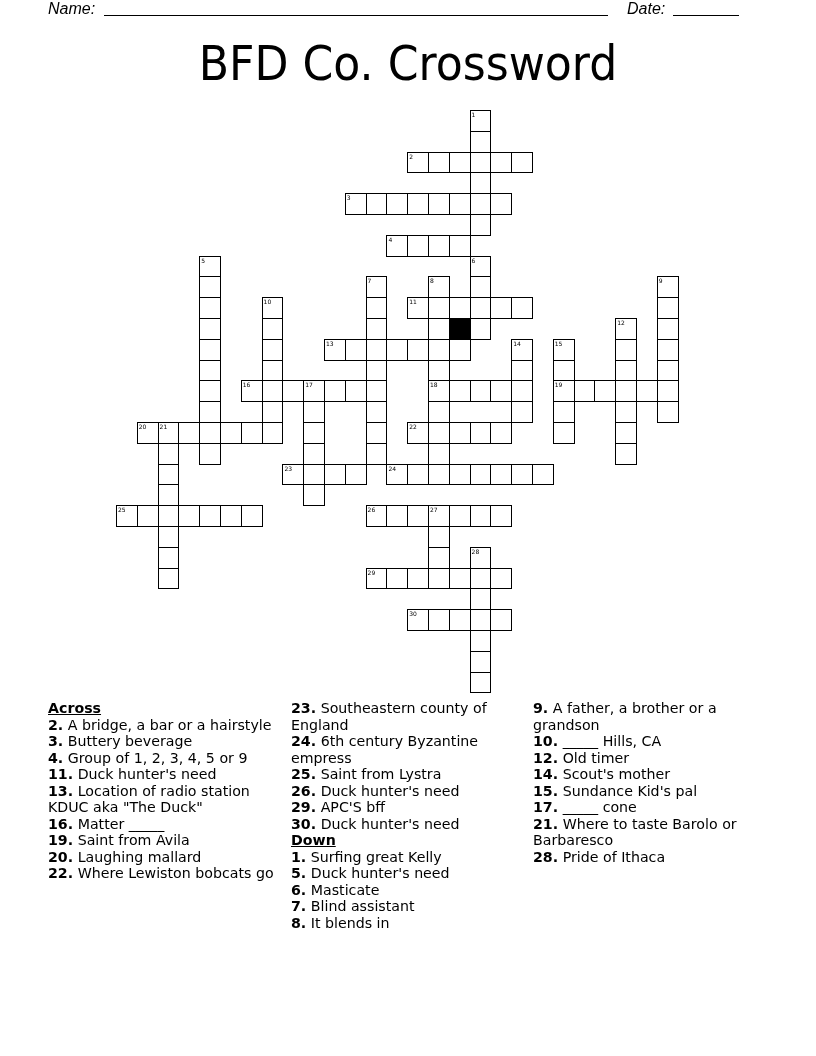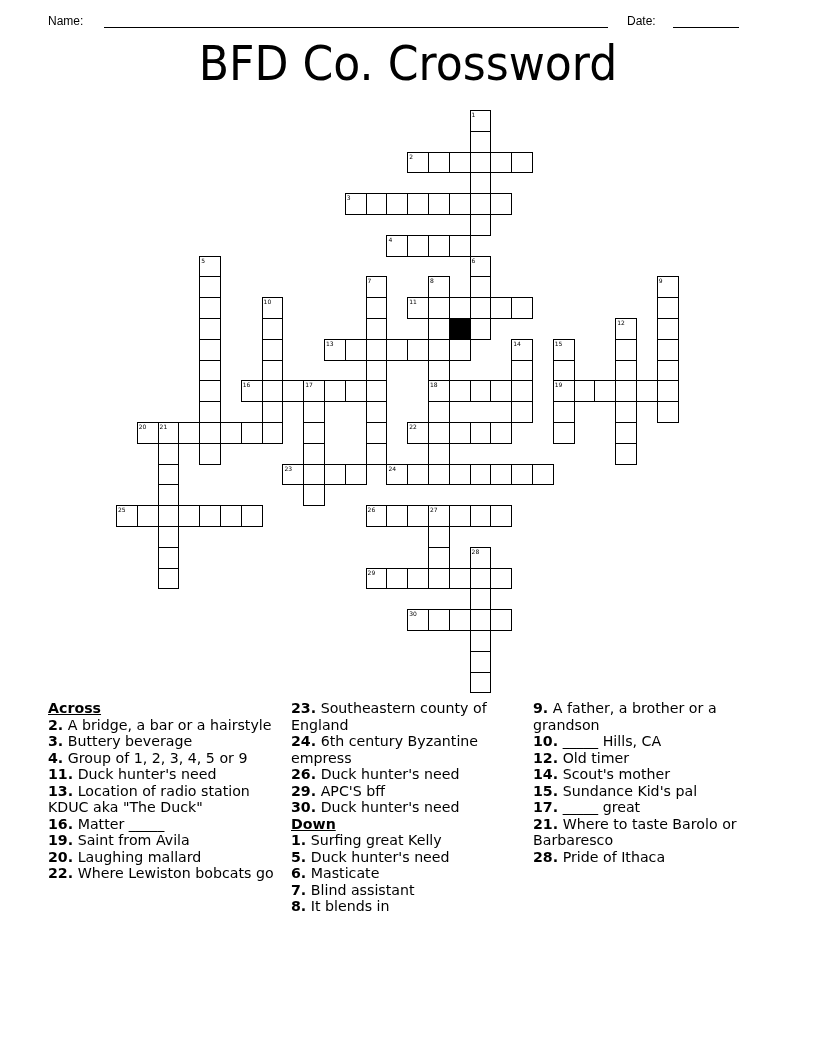--- a/index.html
+++ b/index.html
@@ -1,19 +1,19 @@
 <!DOCTYPE html>
 <html><head>
   <meta charset="utf-8">
   <style>
     html, body { margin: 0; padding: 0; background: #ffffff; }
     body { width: 816px; height: 1056px; position: relative; overflow: hidden; color: #000; }
     .header-line {
-      position: absolute; top: 12px; left: 48px; width: 700px; height: 20px;
-      font-family: "Liberation Sans", sans-serif; font-size: 12px; line-height: 18px;
+      position: absolute; top: 0; left: 48px; width: 700px; height: 20px;
+      font-family: "Liberation Sans", sans-serif; font-size: 16px; line-height: 18px; font-style: italic;
     }
     .header-line .name-label { position: absolute; left: 0; top: 0; }
     .header-line .name-blank { position: absolute; left: 56px; top: 15px; width: 504px; border-bottom: 1px solid #000; height: 0; }
     .header-line .date-label { position: absolute; left: 579px; top: 0; }
     .header-line .date-blank { position: absolute; left: 625px; top: 15px; width: 66px; border-bottom: 1px solid #000; height: 0; }
     .title {
       position: absolute; top: 32px; left: 0; width: 816px; text-align: center;
       font-family: "DejaVu Sans", sans-serif; font-size: 48px; line-height: 62px;
       transform: scaleX(0.92); transform-origin: center;
     }
@@ -292,33 +292,34 @@
   <span class="clue"><b>13.</b> <span>Location of radio station KDUC aka "The Duck"</span></span>
   <span class="clue"><b>16.</b> <span>Matter _____</span></span>
   <span class="clue"><b>19.</b> <span>Saint from Avila</span></span>
   <span class="clue"><b>20.</b> <span>Laughing mallard</span></span>
   <span class="clue"><b>22.</b> <span>Where Lewiston bobcats go</span></span>
 </div>
 
 <div class="clues" id="col2">
   <span class="clue"><b>23.</b> <span>Southeastern county of England</span></span>
   <span class="clue"><b>24.</b> <span>6th century Byzantine empress</span></span>
+  <span class="clue"><b>25.</b> <span>Saint from Lystra</span></span>
   <span class="clue"><b>26.</b> <span>Duck hunter's need</span></span>
   <span class="clue"><b>29.</b> <span>APC'S bff</span></span>
   <span class="clue"><b>30.</b> <span>Duck hunter's need</span></span>
   <span class="heading">Down</span>
   <span class="clue"><b>1.</b> <span>Surfing great Kelly</span></span>
   <span class="clue"><b>5.</b> <span>Duck hunter's need</span></span>
   <span class="clue"><b>6.</b> <span>Masticate</span></span>
   <span class="clue"><b>7.</b> <span>Blind assistant</span></span>
   <span class="clue"><b>8.</b> <span>It blends in</span></span>
 </div>
 
 <div class="clues" id="col3">
   <span class="clue"><b>9.</b> <span>A father, a brother or a grandson</span></span>
   <span class="clue"><b>10.</b> <span>_____ Hills, CA</span></span>
   <span class="clue"><b>12.</b> <span>Old timer</span></span>
   <span class="clue"><b>14.</b> <span>Scout's mother</span></span>
   <span class="clue"><b>15.</b> <span>Sundance Kid's pal</span></span>
-  <span class="clue"><b>17.</b> <span>_____ great</span></span>
+  <span class="clue"><b>17.</b> <span>_____ cone</span></span>
   <span class="clue"><b>21.</b> <span>Where to taste Barolo or Barbaresco</span></span>
   <span class="clue"><b>28.</b> <span>Pride of Ithaca</span></span>
 </div>
 
 </body></html>

